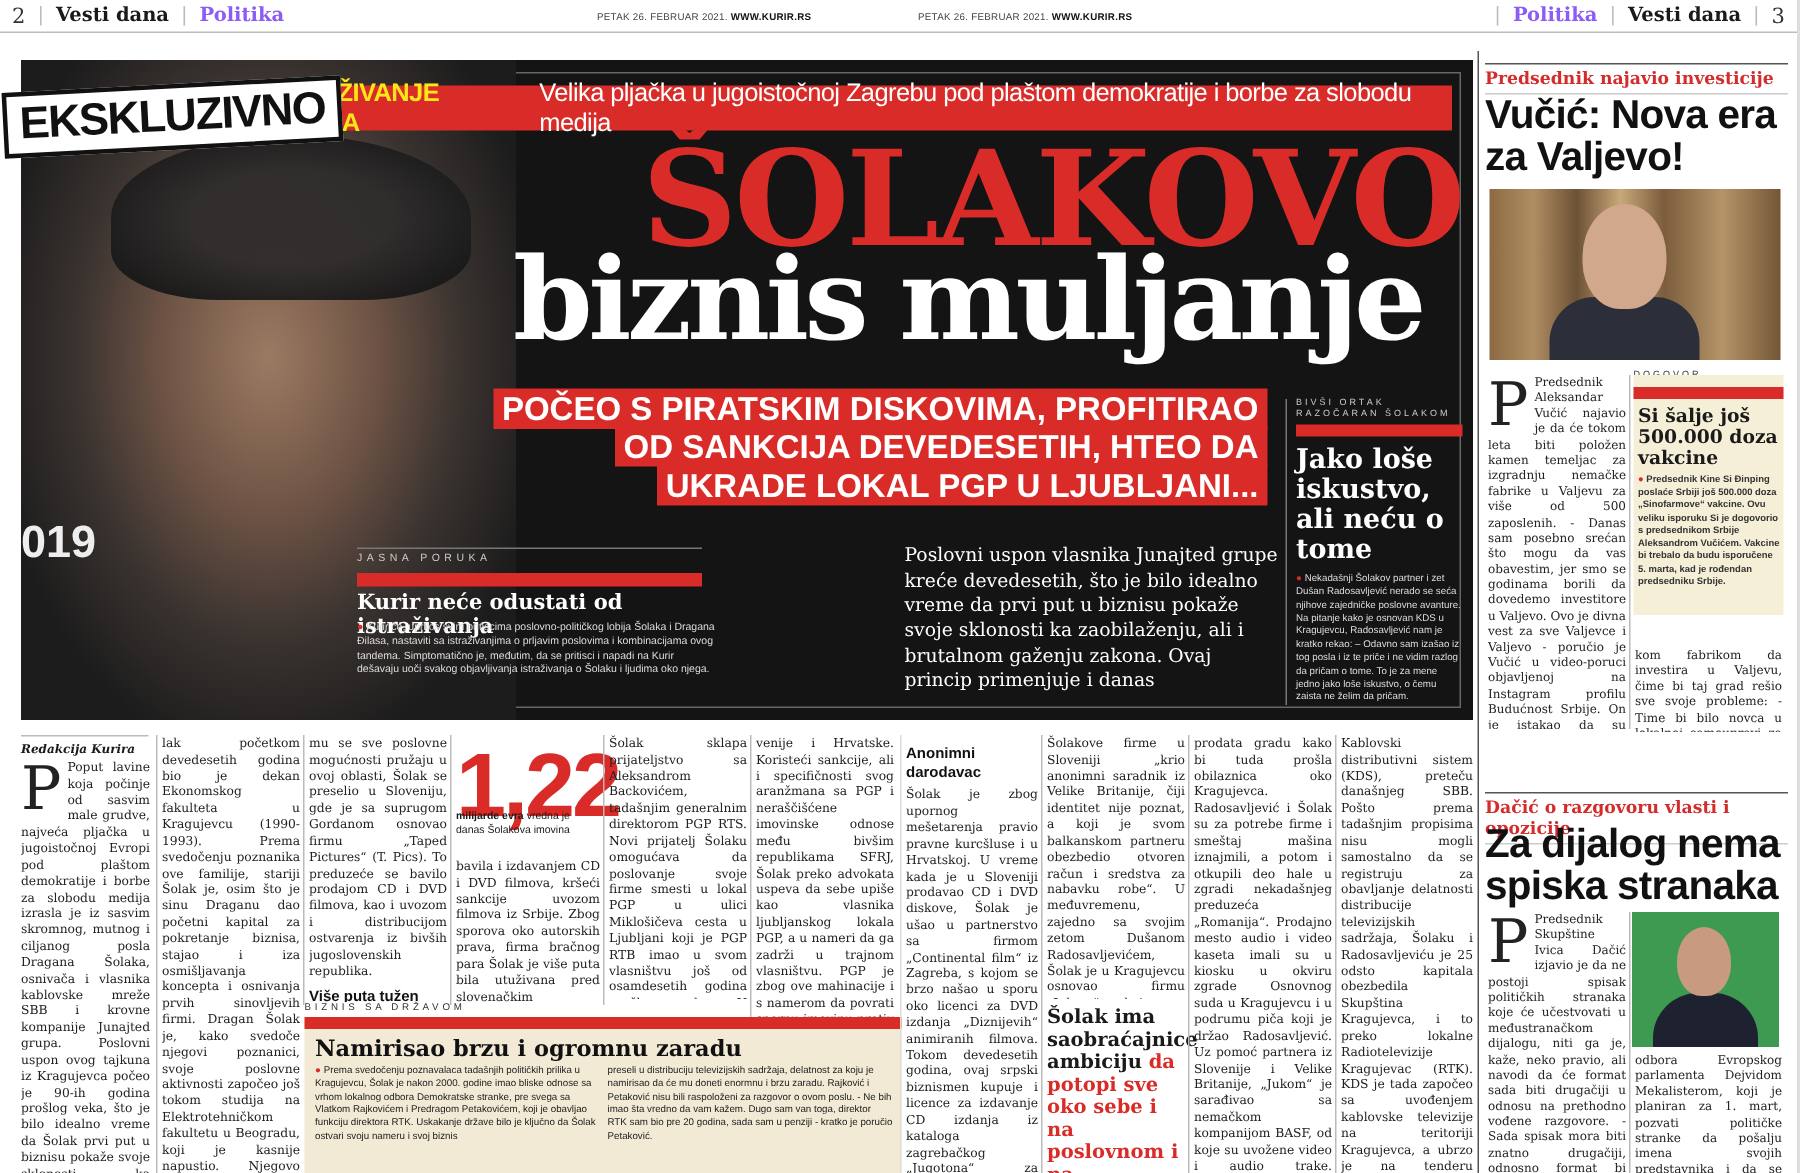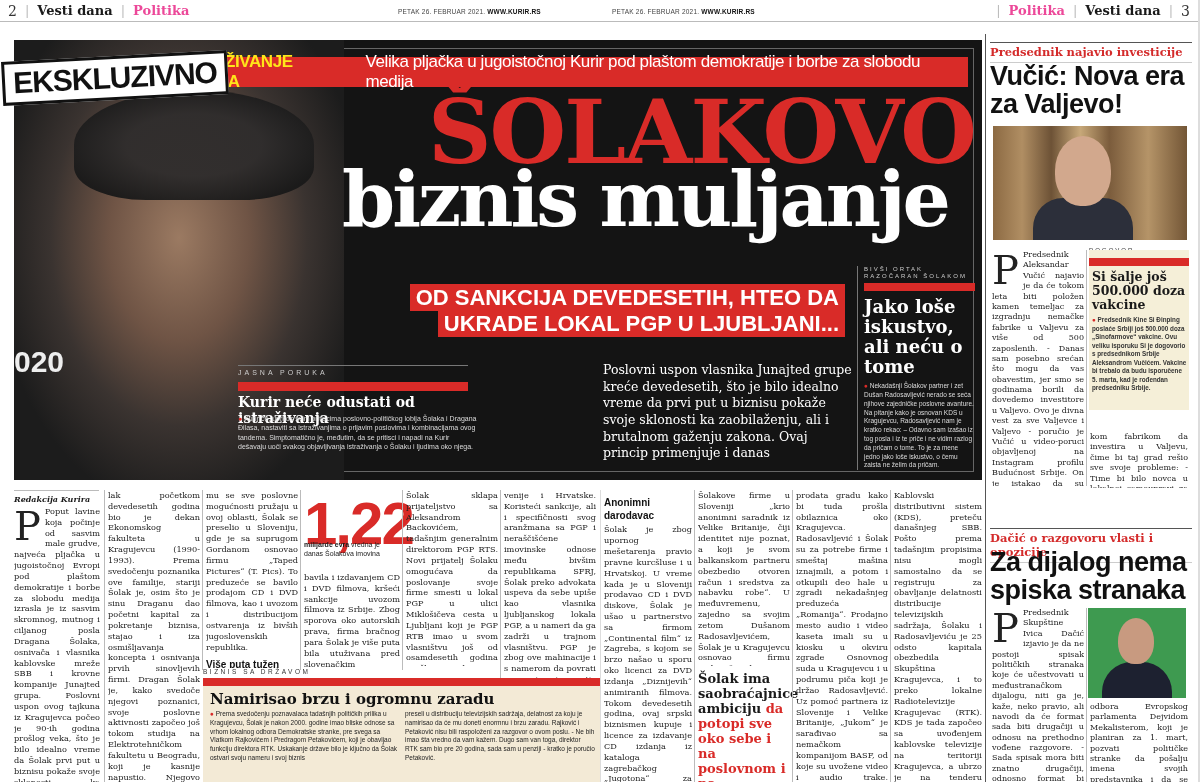--- a/index.html
+++ b/index.html
@@ -3,21 +3,21 @@
 <meta charset="utf-8">
 <style>
 *{box-sizing:border-box;margin:0;padding:0}
 body{width:1200px;height:782px;background:#fff;font-family:"DejaVu Serif",serif;color:#1a1a1a;overflow:hidden;position:relative}
 .hdr{position:absolute;top:0;height:22px;display:flex;align-items:center;font-size:13px;border-bottom:1px solid #bbb}
 .hdr.left{left:0;width:600px;padding-left:8px}
 .hdr.right{left:600px;width:598px;padding-right:8px;justify-content:flex-end}
 .pg{font-family:"DejaVu Serif",serif;color:#333;font-size:14px}
 .sep{color:#bbb;margin:0 8px}
 .sec{font-weight:bold;font-family:"DejaVu Serif",serif;font-size:13px}
-.sec.red{color:#ec4899}
+.sec.red{color:#8b5cf6}
 .date{position:absolute;font-family:"Liberation Sans",sans-serif;font-size:6.5px;color:#444;letter-spacing:.2px}
 .date b{color:#111}
 .spine{position:absolute;left:1198px;top:0;width:2px;height:782px;background:#ddd}
 
 .hero{position:absolute;left:14px;top:40px;width:968px;height:440px;background:#141414;overflow:hidden}
 .hero-frame{position:absolute;left:8px;top:8px;right:8px;bottom:8px;border:1px solid #666}
 .photo{position:absolute;left:14px;top:40px;width:330px;height:440px;background:radial-gradient(ellipse at 50% 45%,#9b7a62 0%,#6f5445 30%,#3a3330 55%,#1c1c1c 80%)}
 .hair{position:absolute;left:60px;top:50px;width:240px;height:110px;border-radius:50% 50% 30% 30%;background:radial-gradient(ellipse,#2e2c2c 40%,#191919 80%);opacity:.95}
 .num18{position:absolute;left:14px;top:345px;color:#eee;font-family:"Liberation Sans",sans-serif;font-size:30px;font-weight:bold}
 .excl{position:absolute;left:2px;top:56px;background:#fff;color:#111;font-family:"Liberation Sans",sans-serif;font-weight:bold;font-size:30px;padding:2px 8px;transform:rotate(-3deg);border:3px solid #111;letter-spacing:-1px;z-index:3}
@@ -96,30 +96,30 @@
   <span class="sep">|</span>
   <span class="pg">3</span>
 </div>
 
 <div class="hero">
     <div class="hero-frame"></div>
   </div>
 <div class="photo">
   <div class="hair"></div>
 </div>
-<div class="num18">020</div>
+<div class="num18">019</div>
 <div class="excl">EKSKLUZIVNO</div>
 <div class="kicker">
   <span class="y">ISTRAŽIVANJE KURIRA</span>
-  <span>Velika pljačka u jugoistočnoj Kurir pod plaštom demokratije i borbe za slobodu medija</span>
+  <span>Velika pljačka u jugoistočnoj Zagrebu pod plaštom demokratije i borbe za slobodu medija</span>
 </div>
 <div class="h1a">ŠOLAKOVO</div>
 <div class="h1b">biznis muljanje</div>
 <div class="sub">
-  <br>
+  <span>POČEO S PIRATSKIM DISKOVIMA, PROFITIRAO</span><br>
   <span>OD SANKCIJA DEVEDESETIH, HTEO DA</span><br>
   <span>UKRADE LOKAL PGP U LJUBLJANI...</span>
 </div>
 <div class="jp-label">JASNA PORUKA</div>
 <div class="jp-bar"></div>
 <div class="jp-head">Kurir neće odustati od istraživanja</div>
 <div class="jp-text"><span class="dot">●</span> <span>Kurir će, uprkos svim pritiscima poslovno-političkog lobija Šolaka i Dragana Đilasa, nastaviti sa istraživanjima o prljavim poslovima i kombinacijama ovog tandema. Simptomatično je, međutim, da se pritisci i napadi na Kurir dešavaju uoči svakog objavljivanja istraživanja o Šolaku i ljudima oko njega.</span></div>
 <div class="lead">Poslovni uspon vlasnika Junajted grupe kreće devedesetih, što je bilo idealno vreme da prvi put u biznisu pokaže svoje sklonosti ka zaobilaženju, ali i brutalnom gaženju zakona. Ovaj princip primenjuje i danas</div>
 <div class="side">
   <div class="lbl">BIVŠI ORTAK RAZOČARAN ŠOLAKOM</div>

